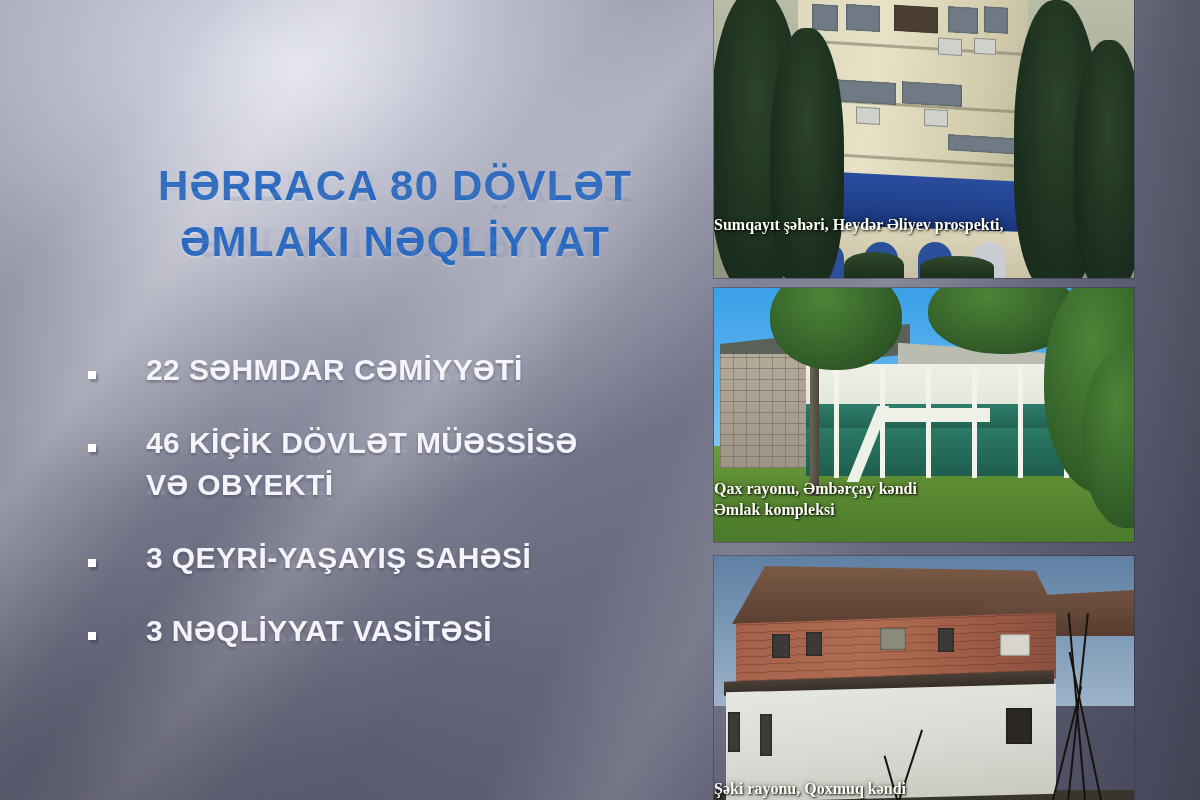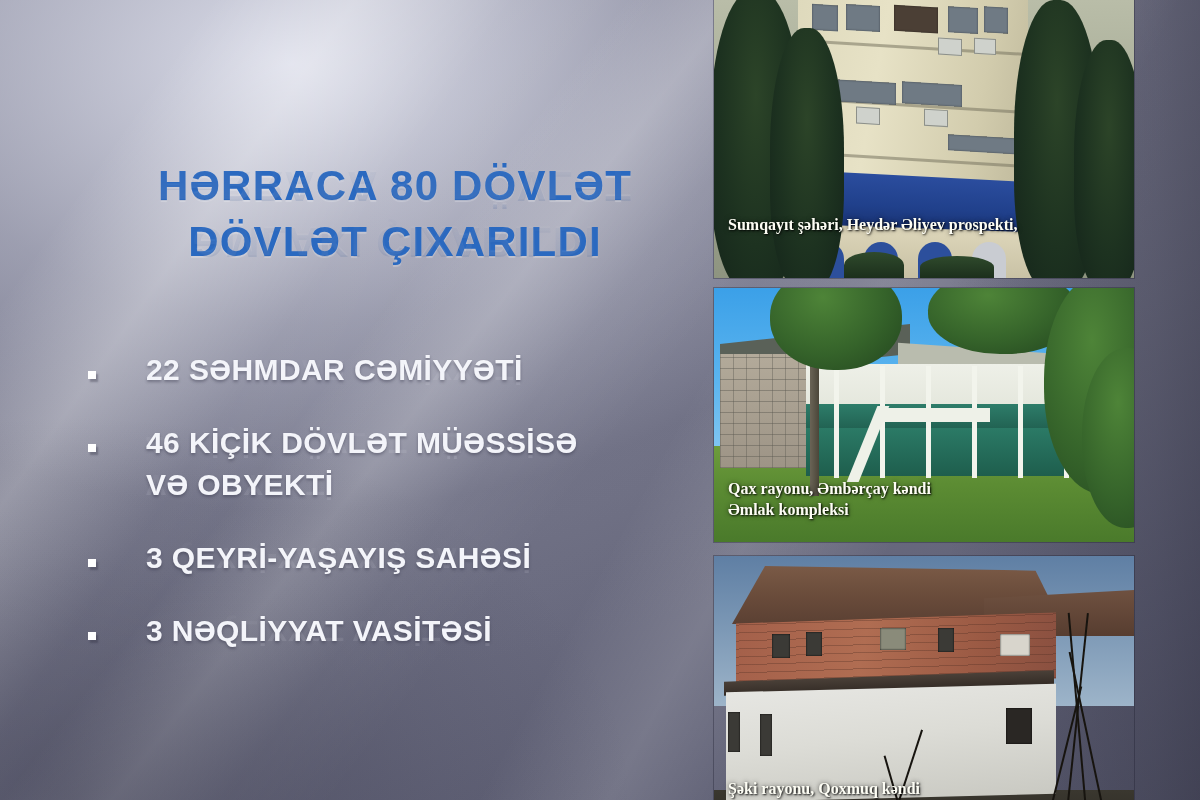--- a/index.html
+++ b/index.html
@@ -78,21 +78,21 @@
   .photo{
     position:absolute;left:714px;width:420px;overflow:hidden;
     box-shadow:0 0 0 1px rgba(30,30,45,0.35);
   }
   #photo-1{top:0px;height:278px;}
   #photo-2{top:288px;height:254px;}
   #photo-3{top:556px;height:296px;}
   .scene{position:absolute;inset:0;overflow:hidden;}
 
   .caption{
-    position:absolute;left:14px;right:10px;
+    position:absolute;left:0;right:10px;
     font-family:"Liberation Serif", serif;
     font-size:16px;font-weight:700;line-height:21px;color:#fdfdf4;
     text-shadow:1px 1px 2px rgba(0,0,0,0.85), 0 0 5px rgba(0,0,0,0.6);
   }
   #cap-1{top:214px;}
   #cap-2{top:190px;}
   #cap-3{top:222px;}
 
   
   .p1-sky{position:absolute;inset:0;background:linear-gradient(180deg,#b9bda8 0%,#a8ad98 40%,#8e9480 100%);}
@@ -174,21 +174,21 @@
 </style>
 </head>
 <body>
 
 <div id="slide">
 
   <div id="vignette"></div>
 
   <div id="title">
     <span class="tline" data-mirror="HƏRRACA  80 DÖVLƏT">HƏRRACA  80 DÖVLƏT</span>
-    <span class="tline" data-mirror="ƏMLAKI  ÇIXARILDI">DÖVLƏT  ÇIXARILDI</span>
+    <span class="tline" data-mirror="ƏMLAKI  ÇIXARILDI">ƏMLAKI  NƏQLİYYAT</span>
   </div>
 
   <div id="bullets">
 
     <div class="bullet-row">
       <span class="bullet-mark"></span>
       <span class="bullet-text">
         <span class="ln" data-mirror="22 SƏHMDAR CƏMİYYƏTİ">22 SƏHMDAR CƏMİYYƏTİ</span>
       </span>
     </div>

